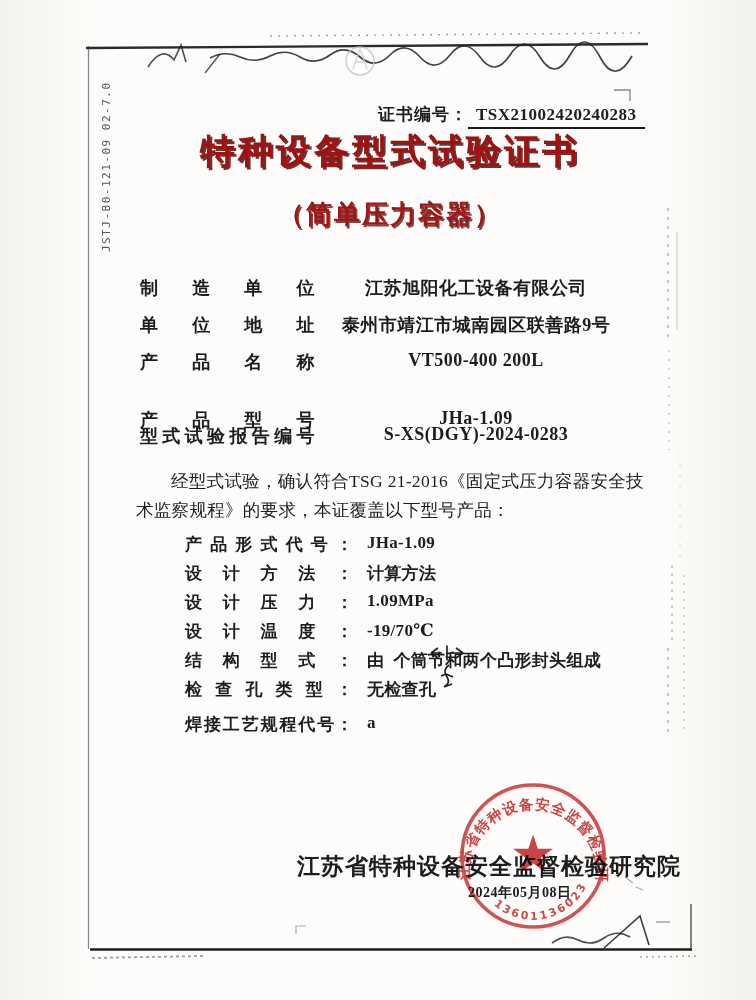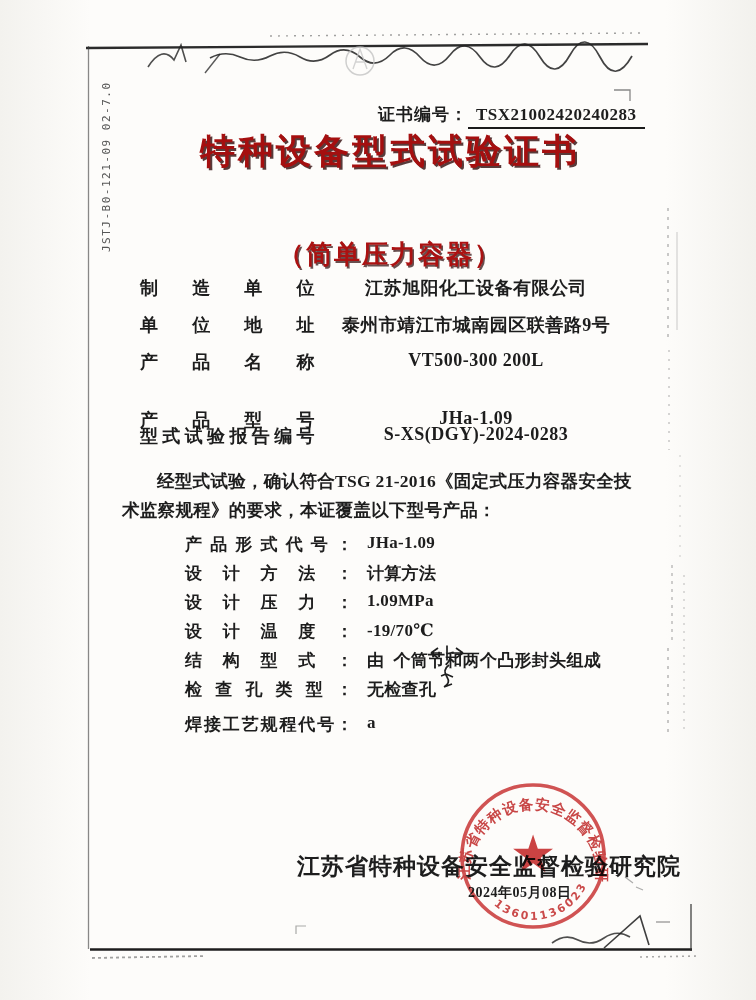--- a/index.html
+++ b/index.html
@@ -11,28 +11,28 @@
   }
   .abs{position:absolute;}
   
   .cert-line{top:103px;left:378px;font-size:17px;font-weight:600;letter-spacing:1px;}
   .cert-value{display:inline-block;border-bottom:2px solid #1b1b1b;padding:0 8px 2px 8px;
     font-family:"Liberation Serif","DejaVu Serif",serif;letter-spacing:.5px;}
   
   .doc-title{top:128px;left:110px;width:560px;text-align:center;font-size:35px;font-weight:700;
     color:#a50f0f;letter-spacing:3px;text-shadow:2px 2px 0 rgba(42,4,4,.78);}
   .doc-subtitle{top:197px;left:110px;width:560px;text-align:center;font-size:26px;font-weight:700;
-    color:#ab1111;letter-spacing:2px;text-shadow:1.5px 1.5px 0 rgba(40,5,5,.7);margin-top:40px;}
+    color:#ab1111;letter-spacing:2px;text-shadow:1.5px 1.5px 0 rgba(40,5,5,.7);}
   
   .frow{left:140px;width:505px;height:30px;font-size:18px;font-weight:600;}
   .flabel{display:inline-block;width:175px;text-align:justify;text-align-last:justify;
     vertical-align:top;letter-spacing:.5px;}
   .fvalue{display:inline-block;width:322px;text-align:center;vertical-align:top;letter-spacing:.5px;}
   
-  .bodypara{top:467px;left:122px;width:510px;font-size:17.5px;font-weight:700;line-height:29px;
+  .bodypara{top:467px;left:136px;width:510px;font-size:17.5px;font-weight:400;line-height:29px;
     text-indent:2em;letter-spacing:.3px;}
   
   .srow{left:185px;width:440px;height:26px;font-size:17px;font-weight:600;}
   .slabel{display:inline-block;width:168px;text-align:justify;text-align-last:justify;
     vertical-align:top;}
   .svalue{display:inline-block;margin-left:14px;vertical-align:top;white-space:pre;letter-spacing:.3px;}
   
   .edge-code{top:252px;left:100px;transform:rotate(-90deg);transform-origin:left top;
     font-family:"DejaVu Sans Mono","Liberation Mono",monospace;font-size:11px;color:#3a3a3a;
     letter-spacing:1.5px;white-space:nowrap;opacity:.85;}
@@ -97,21 +97,21 @@
   <div class="abs doc-title">特种设备型式试验证书</div>
   <div class="abs doc-subtitle">（简单压力容器）</div>
 
   <div class="abs frow" style="top:276px">
     <span class="flabel">制造单位</span><span class="fvalue">江苏旭阳化工设备有限公司</span>
   </div>
   <div class="abs frow" style="top:313px">
     <span class="flabel">单位地址</span><span class="fvalue">泰州市靖江市城南园区联善路9号</span>
   </div>
   <div class="abs frow" style="top:350px">
-    <span class="flabel">产品名称</span><span class="fvalue">VT500-300 200L</span>
+    <span class="flabel">产品名称</span><span class="fvalue">VT500-400 200L</span>
   </div>
   <div class="abs frow" style="top:408px">
     <span class="flabel">产品型号</span><span class="fvalue">JHa-1.09</span>
   </div>
   <div class="abs frow" style="top:424px">
     <span class="flabel">型式试验报告编号</span><span class="fvalue">S-XS(DGY)-2024-0283</span>
   </div>
 
   <div class="abs bodypara">经型式试验，确认符合TSG 21-2016《固定式压力容器安全技术监察规程》的要求，本证覆盖以下型号产品：</div>
 

